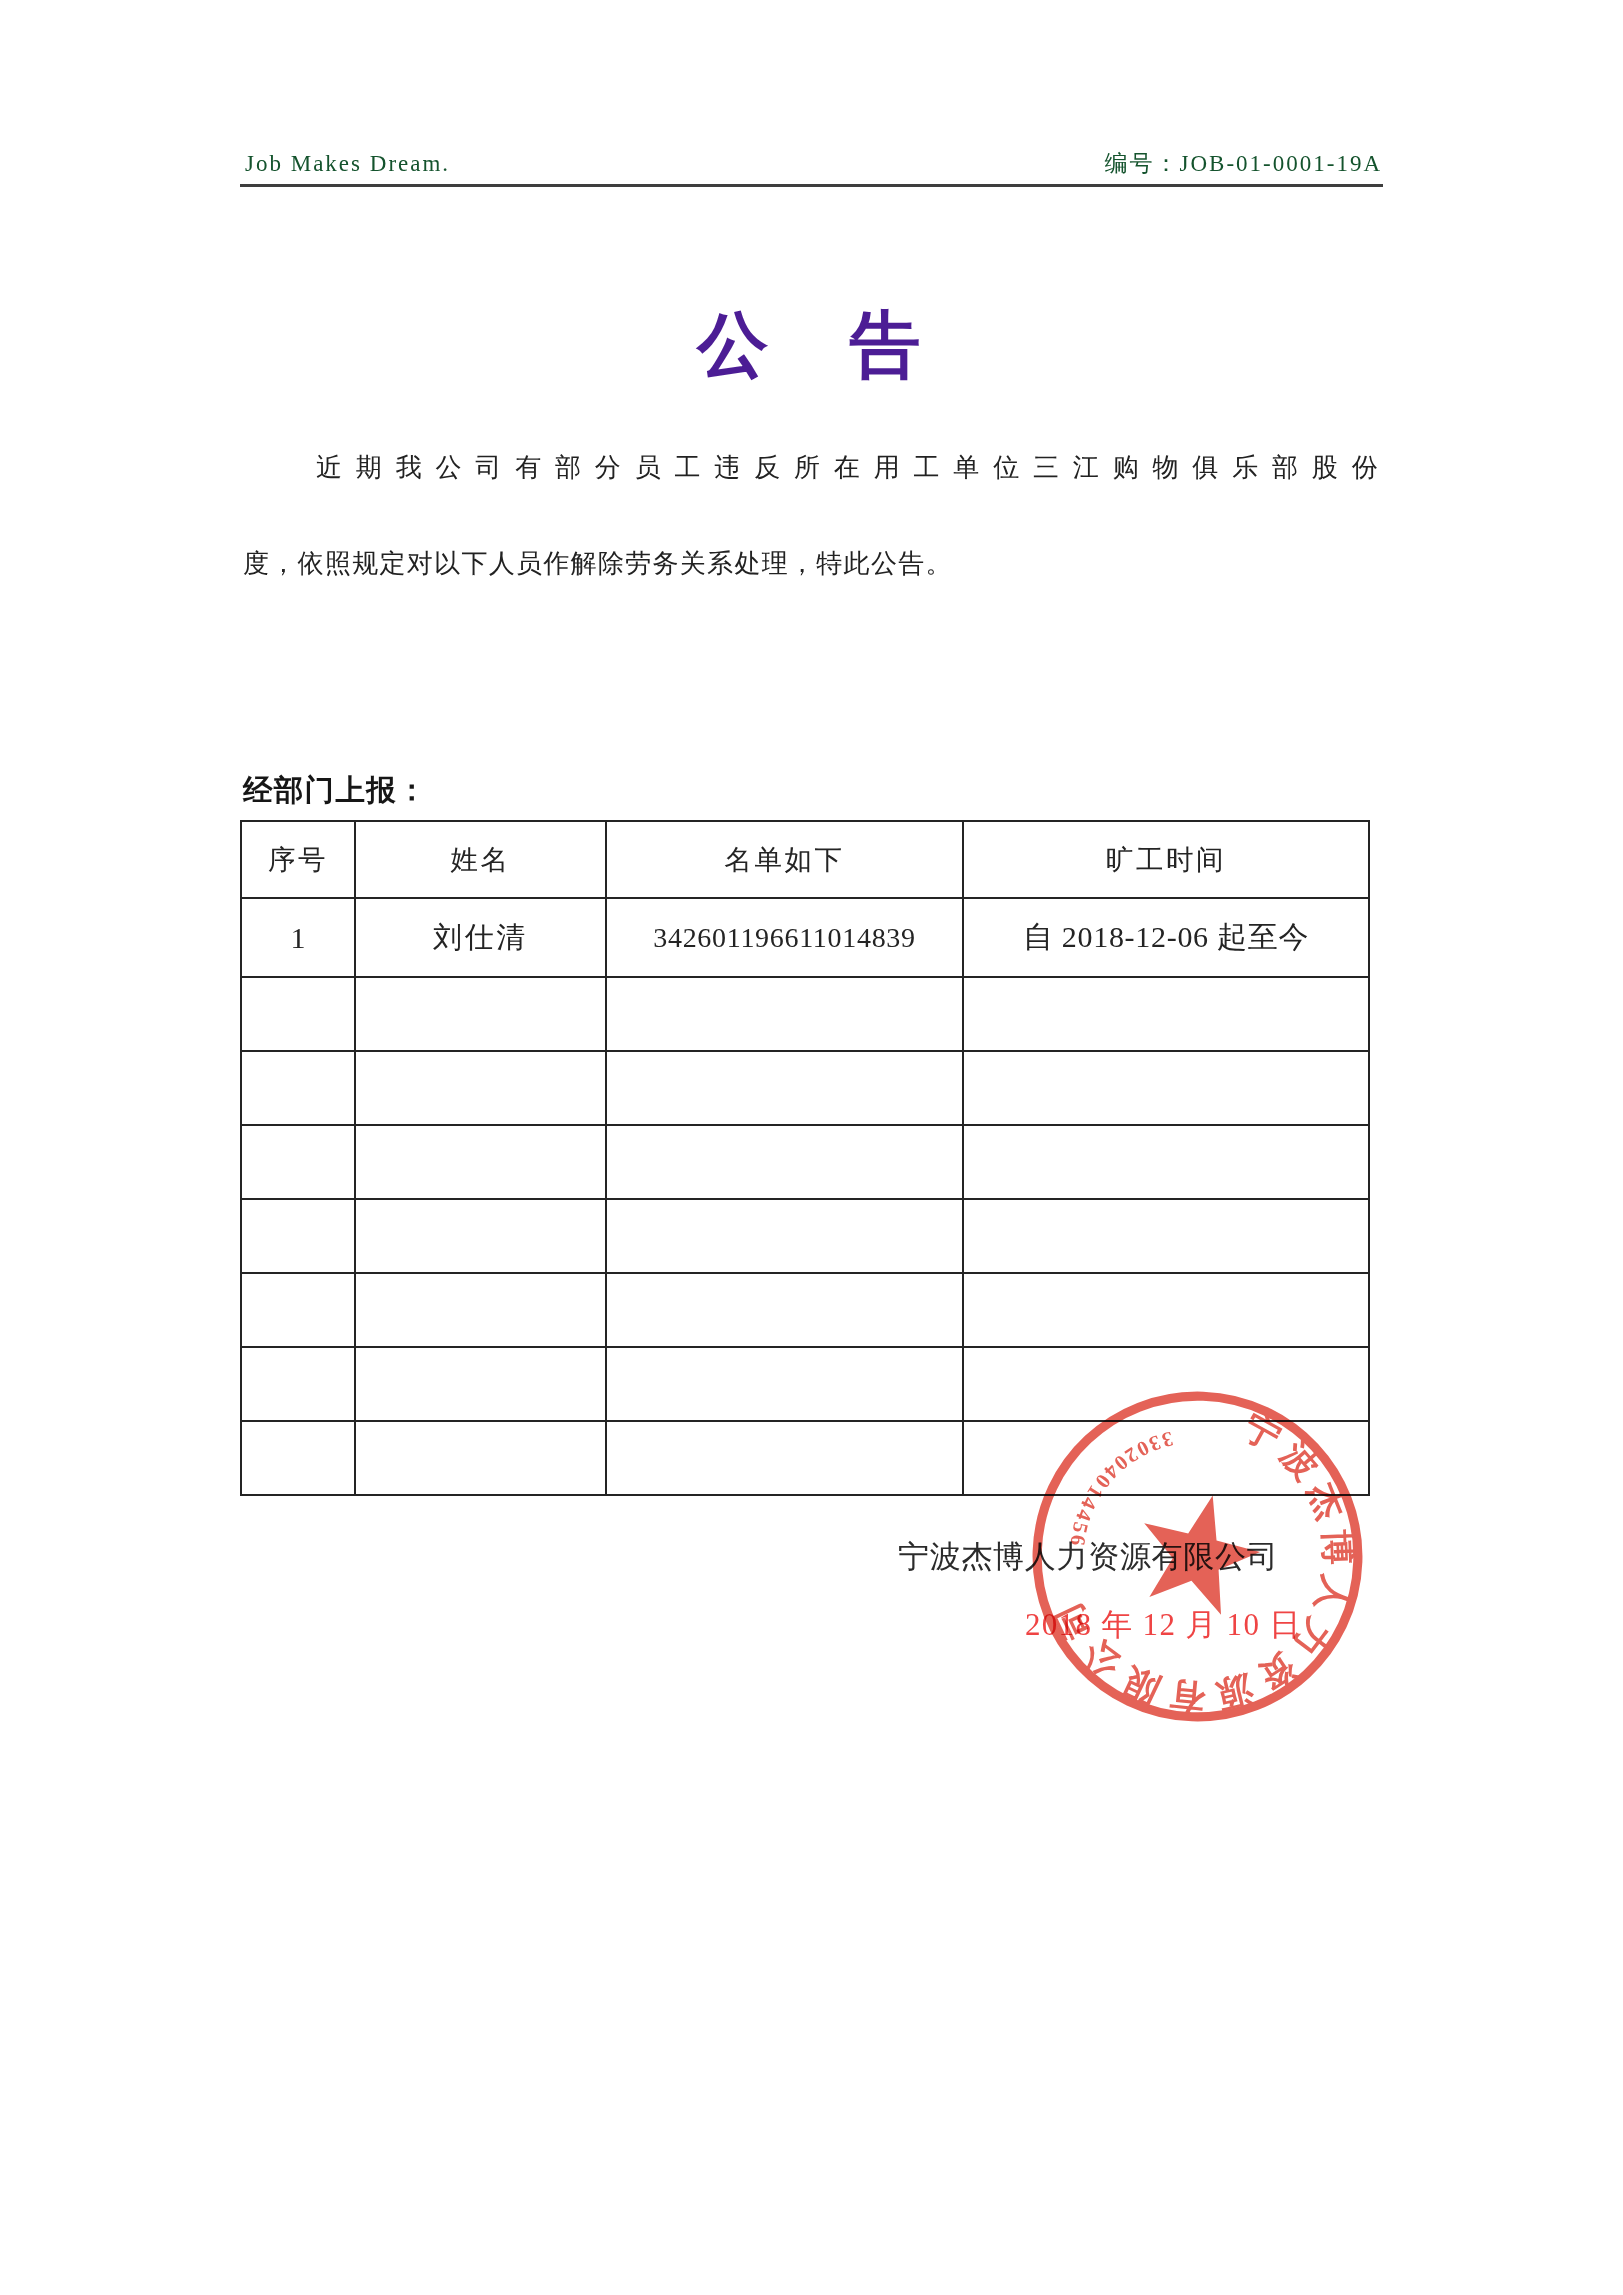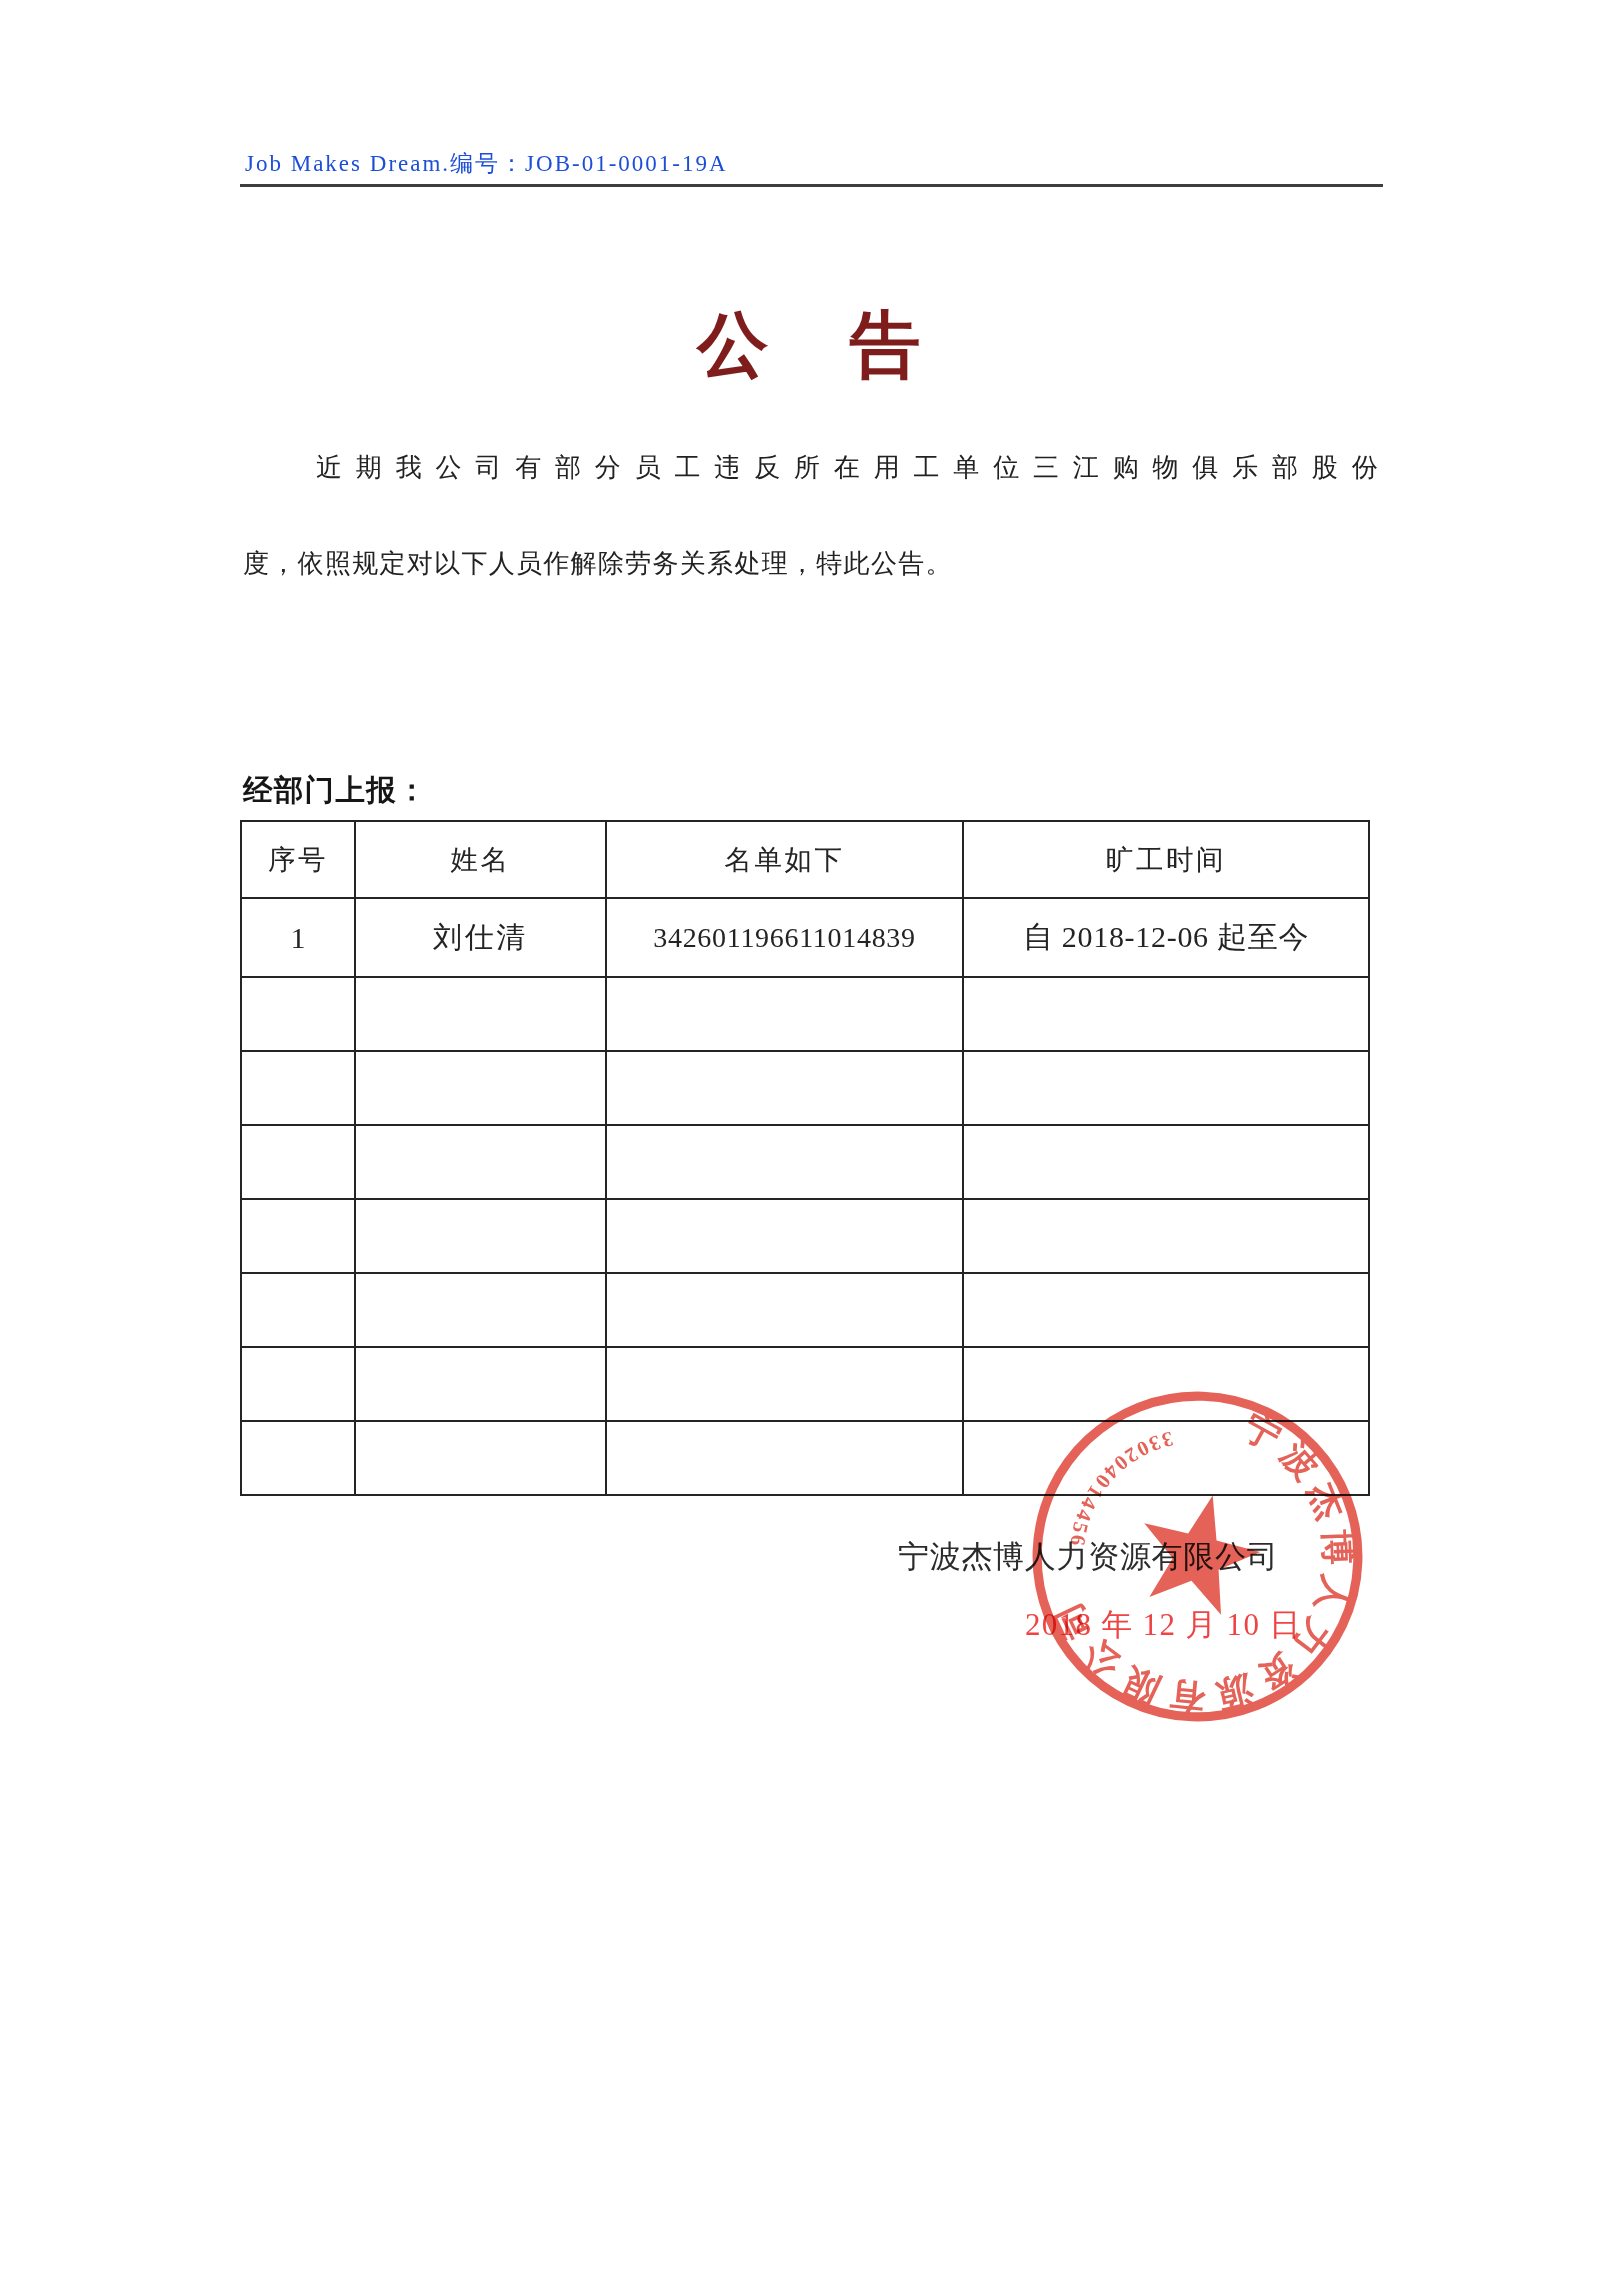--- a/index.html
+++ b/index.html
@@ -4,31 +4,31 @@
 <style>
   html,body{margin:0;padding:0;background:#e8e8e8;}
   .page{
     position:relative; width:1623px; height:2295px; background:#ffffff;
     font-family:"Liberation Serif","DejaVu Serif",serif; color:#262626;
     overflow:hidden; margin:0 auto;
   }
   
   .header-row{
     position:absolute; left:245px; top:148px; width:1137px;
-    display:flex; align-items:baseline;
-    font-size:23px; color:#1d4ed8; letter-spacing:2px;
+    display:flex; justify-content:space-between; align-items:baseline;
+    font-size:23px; color:#14532d; letter-spacing:2px;
   }
   .header-rule{
     position:absolute; left:240px; top:184px; width:1143px; height:3.3px;
     background:#3e3e3e;
   }
   
   .doc-title{
     position:absolute; left:0; top:298px; width:1623px; text-align:center;
-    font-size:71px; font-weight:bold; color:#7f1d1d; letter-spacing:5.2px;
+    font-size:71px; font-weight:bold; color:#4c1d95; letter-spacing:5.2px;
   }
   
   .body-paragraph{
     position:absolute; left:243px; top:420px; width:1136px;
     font-size:26px; color:#222;
   }
   .para-line{
     display:block; height:96px; line-height:96px;
     text-align:justify; text-align-last:justify; text-justify:inter-character;
     letter-spacing:1.3px; box-sizing:border-box;

